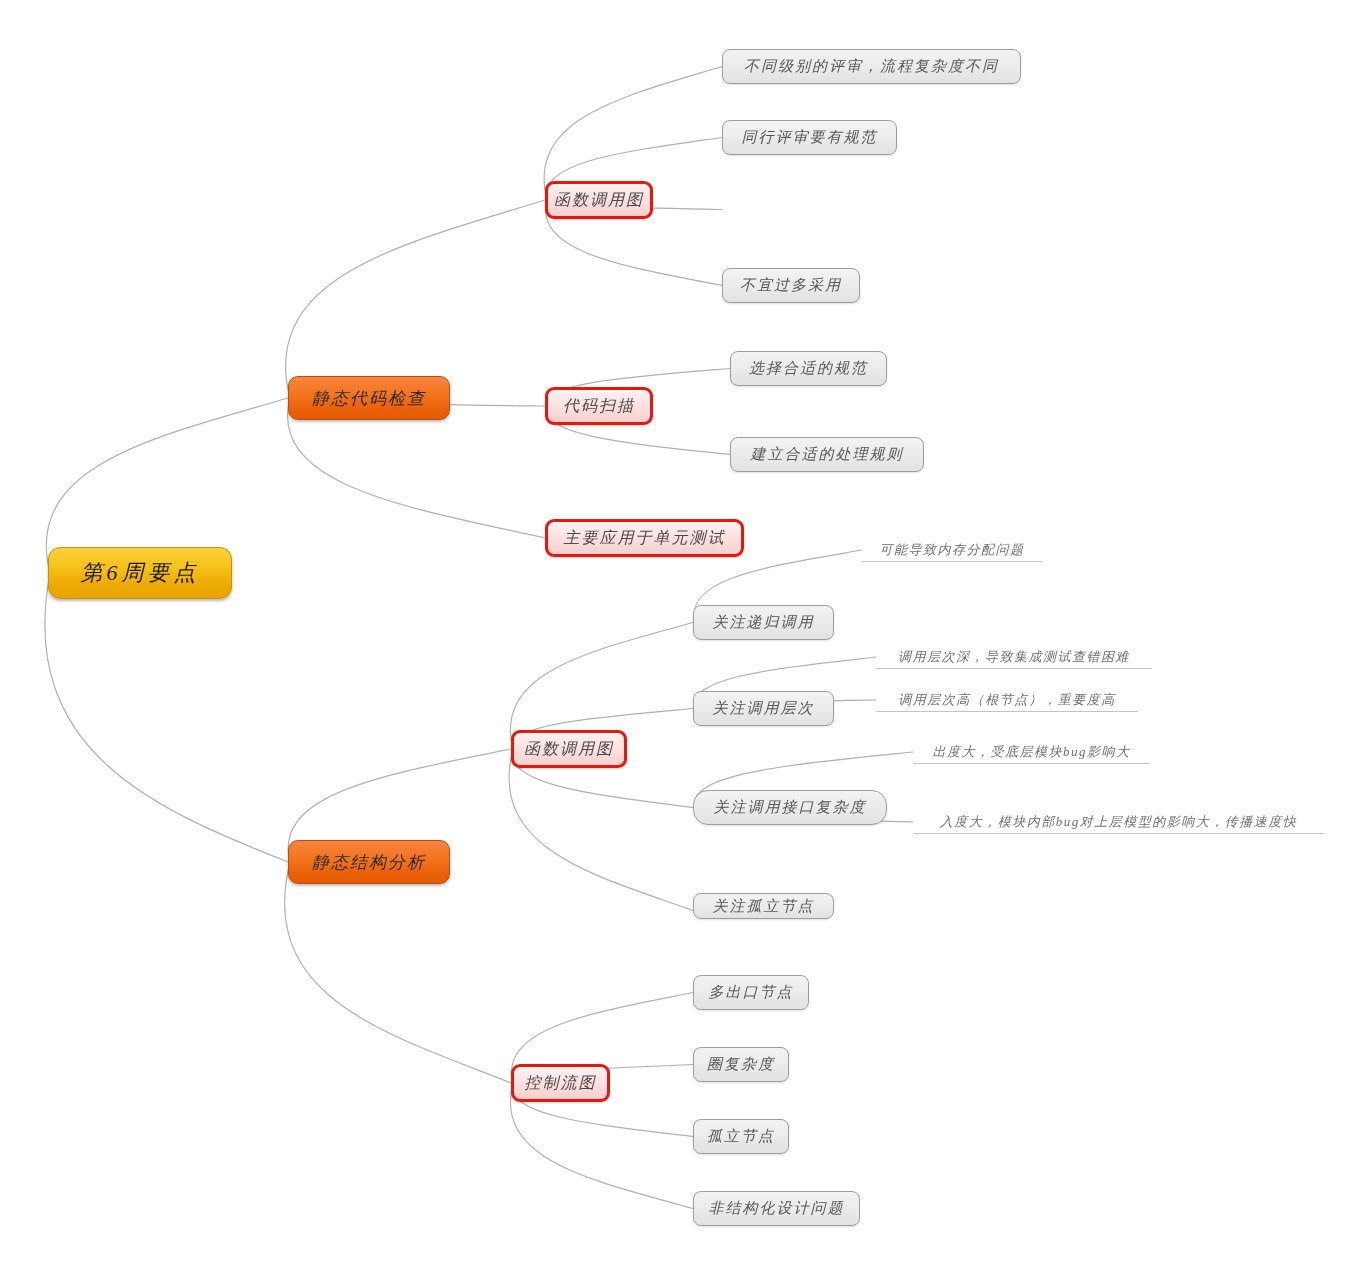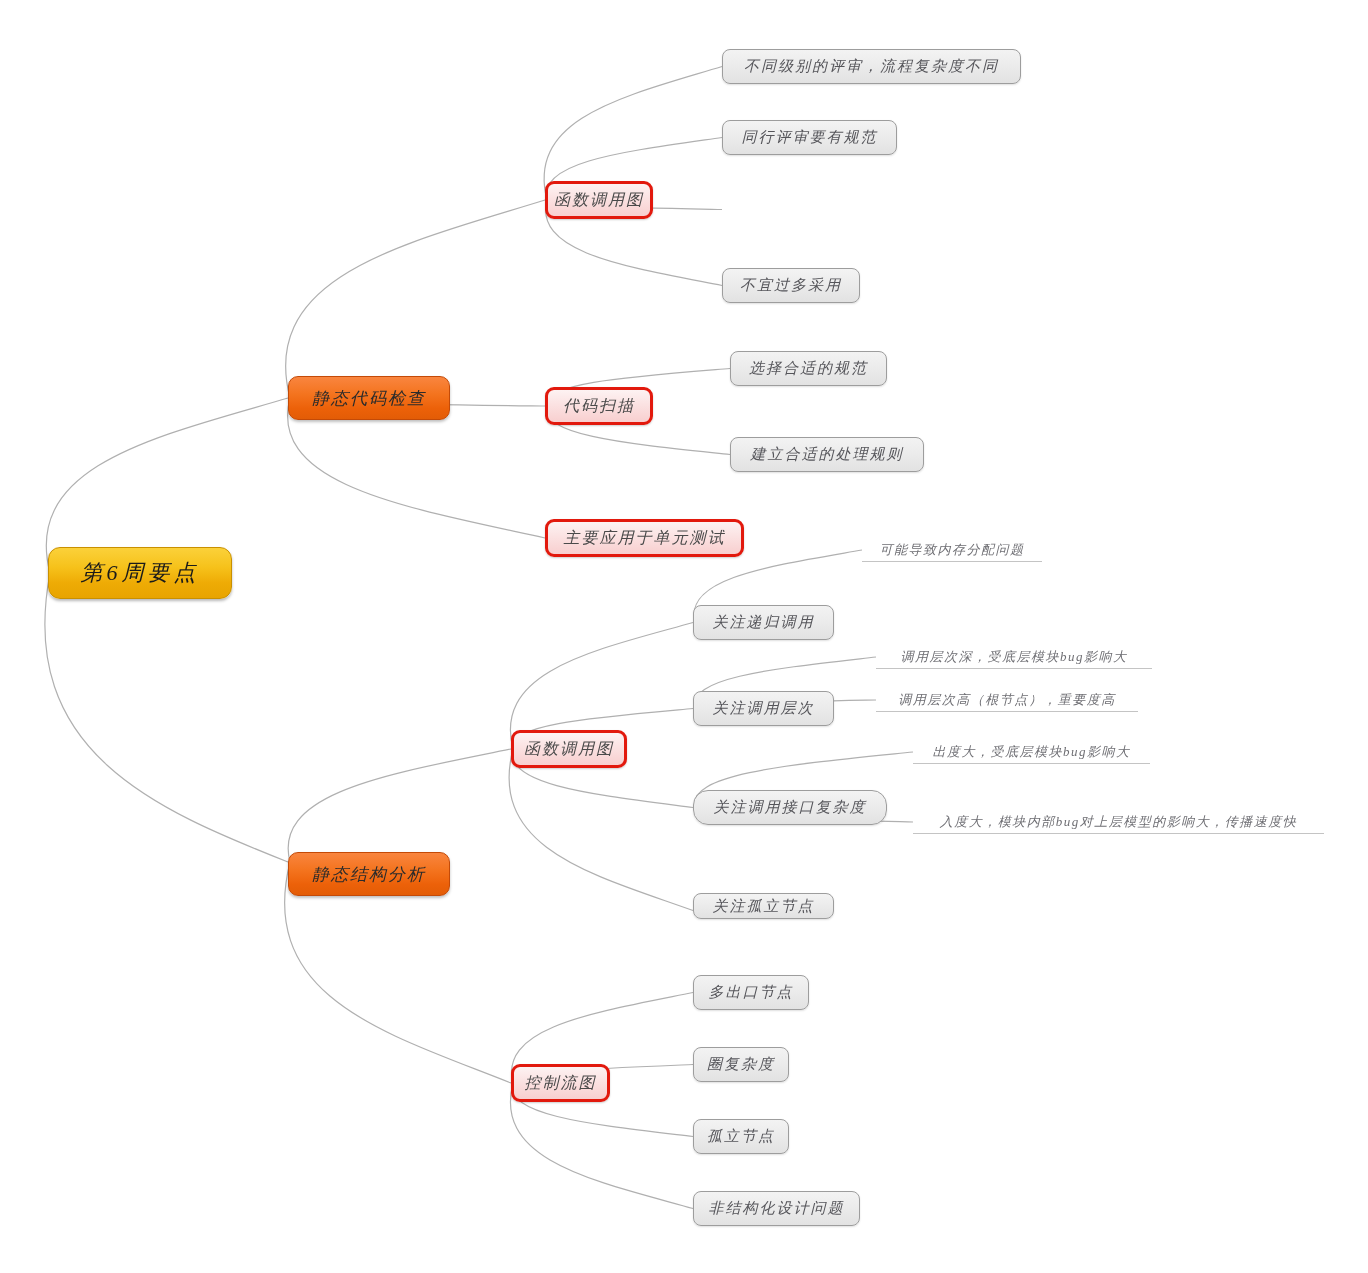--- a/index.html
+++ b/index.html
@@ -134,21 +134,21 @@
       <path d="M 695 807.5 C 692.68 816.49, 793.1 818.81, 913 822" fill="none" stroke="#b0b0b0" stroke-width="1.2"></path>
     </svg>
 
   <div class="node root" style="left: 48px; top: 547px; width: 184px; height: 52px;">
       <span>第6周要点</span>
     </div>
 
   <div class="node lvl1" style="left: 288px; top: 376px; width: 162px; height: 44px;">
       <span>静态代码检查</span>
     </div>
-  <div class="node lvl1" style="left: 288px; top: 840px; width: 162px; height: 44px; margin-top: 12px;">
+  <div class="node lvl1" style="left: 288px; top: 840px; width: 162px; height: 44px;">
       <span>静态结构分析</span>
     </div>
 
   <div class="node lvl2" style="left: 545px; top: 181px; width: 108px; height: 38px;">
       <span>函数调用图</span>
     </div>
   <div class="node lvl2" style="left: 545px; top: 387px; width: 108px; height: 38px;">
       <span>代码扫描</span>
     </div>
   <div class="node lvl2" style="left: 545px; top: 519px; width: 199px; height: 38px;">
@@ -198,21 +198,21 @@
       <span>孤立节点</span>
     </div>
   <div class="node lvl3" style="left: 693px; top: 1191px; width: 167px; height: 35px;">
       <span>非结构化设计问题</span>
     </div>
 
   <div class="node plain" style="left: 862px; top: 538px; width: 180px; height: 24px;">
       <span>可能导致内存分配问题</span>
     </div>
   <div class="node plain" style="left: 876px; top: 645px; width: 276px; height: 24px;">
-      <span>调用层次深，受底层模块bug影响大</span>
+      <span>调用层次深，导致集成测试查错困难</span>
     </div>
   <div class="node plain" style="left: 876px; top: 688px; width: 262px; height: 24px;">
       <span>调用层次高（根节点），重要度高</span>
     </div>
   <div class="node plain" style="left: 913px; top: 740px; width: 237px; height: 24px;">
       <span>出度大，受底层模块bug影响大</span>
     </div>
   <div class="node plain" style="left: 913px; top: 810px; width: 411px; height: 24px;">
       <span>入度大，模块内部bug对上层模型的影响大，传播速度快</span>
     </div>

